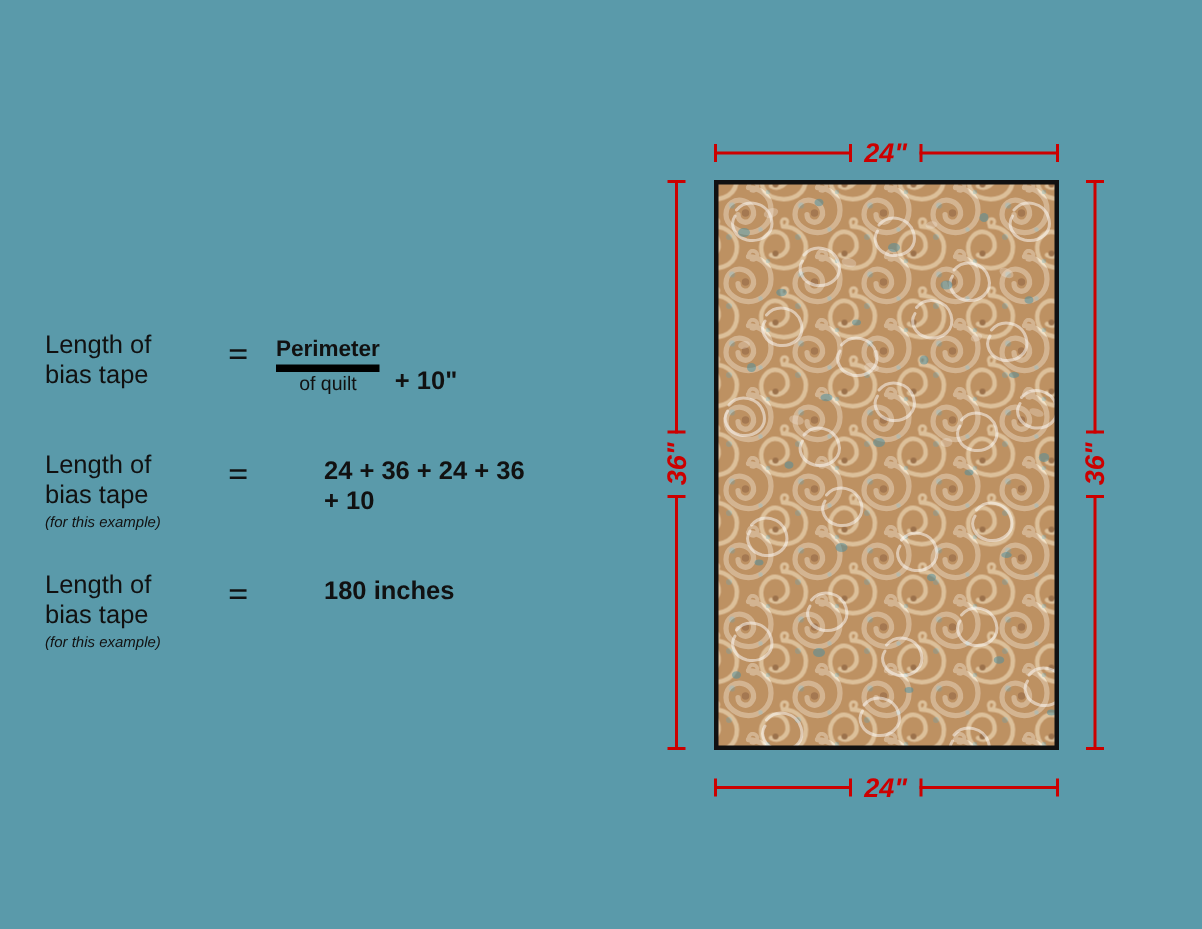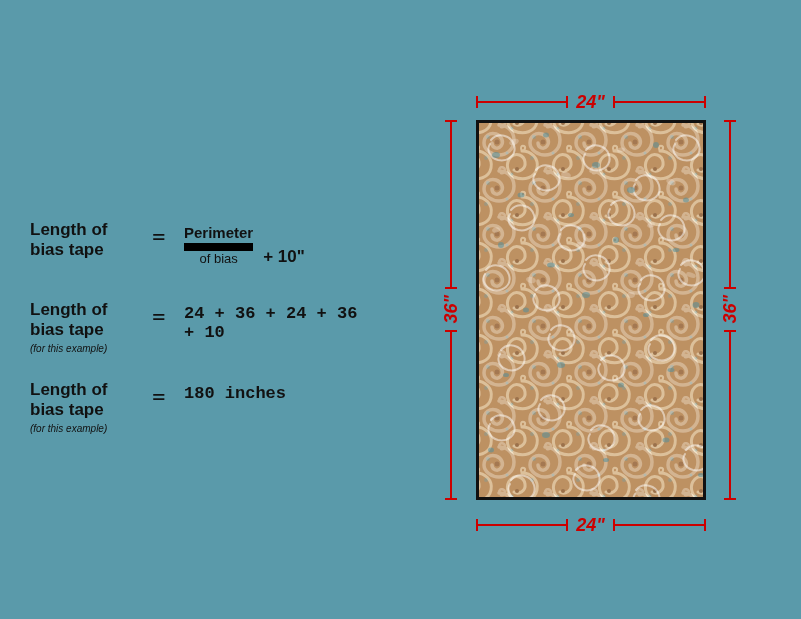--- a/index.html
+++ b/index.html
@@ -39,21 +39,21 @@
     }
 
     .formula-lhs {
       display: flex;
       flex-direction: column;
       min-width: 110px;
     }
 
     .formula-main-text {
       font-family: Arial, sans-serif;
-      font-weight: bold;
+      font-weight: normal;
       font-size: 17px;
       color: #111;
       line-height: 1.2;
     }
 
     .formula-sub-text {
       font-family: Arial, sans-serif;
       font-size: 10px;
       color: #111;
       line-height: 1.3;
@@ -74,21 +74,21 @@
       flex-direction: column;
       align-items: flex-start;
       margin-top: 4px;
     }
 
     .formula-rhs-top {
       font-family: Arial, sans-serif;
       font-weight: bold;
       font-size: 15px;
       color: #111;
-      border-bottom: 8px solid #000000;
+      border-bottom: 5px solid #000000;
       padding-bottom: 2px;
       text-align: center;
     }
 
     .formula-rhs-bottom {
       font-family: Arial, sans-serif;
       font-size: 13px;
       color: #111;
       text-align: center;
       line-height: 1.3;
@@ -103,24 +103,25 @@
       margin-top: 4px;
     }
 
     .formula-rhs-inline {
       display: flex;
       align-items: flex-end;
       gap: 4px;
     }
 
     .formula-rhs-value {
-      font-family: Liberation Mono, monospace;
+      font-family: Liberation Sans, sans-serif;
       font-weight: bold;
       font-size: 17px;
       color: #111;
+      margin-left: 32px;
     }
 
     
     .quilt-panel {
       flex: 1;
       display: flex;
       justify-content: center;
       align-items: center;
       position: relative;
       height: 100%;
@@ -285,21 +286,21 @@
     <div class="formula-row">
       <div class="formula-lhs">
         <span class="formula-main-text">Length of</span>
         <span class="formula-main-text">bias tape</span>
       </div>
       <span class="equals-sign">=</span>
       <div class="formula-rhs">
         <div class="formula-rhs-inline">
           <div style="display:flex;flex-direction:column;align-items:center;">
             <span class="formula-rhs-top">Perimeter</span>
-            <span class="formula-rhs-bottom">of bias</span>
+            <span class="formula-rhs-bottom">of quilt</span>
           </div>
           <span class="formula-rhs-plus">+ 10"</span>
         </div>
       </div>
     </div>
 
     <div class="formula-row">
       <div class="formula-lhs">
         <span class="formula-main-text">Length of</span>
         <span class="formula-main-text">bias tape</span>

